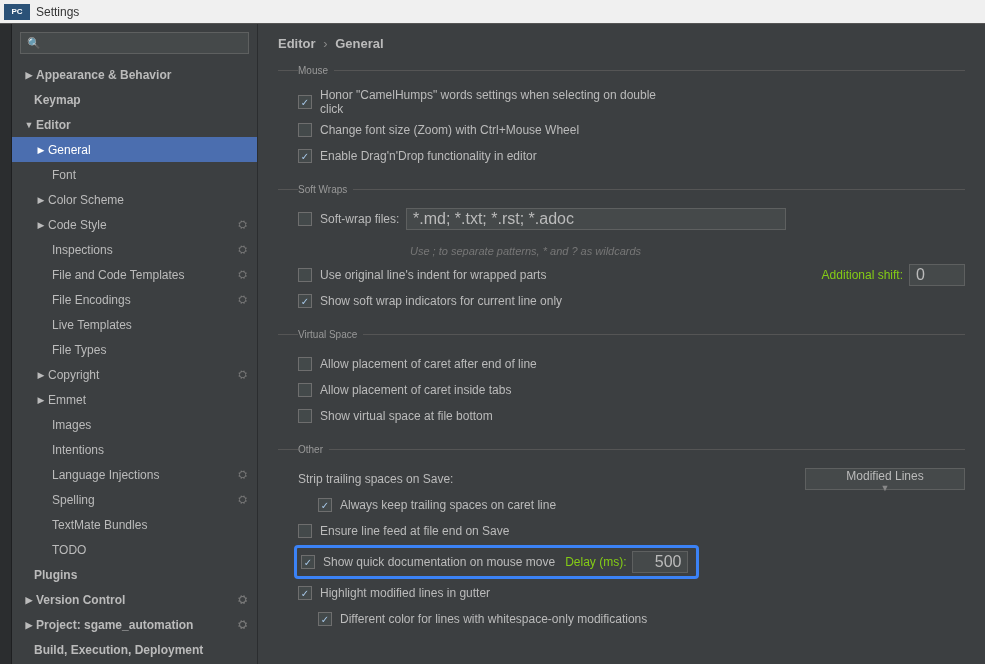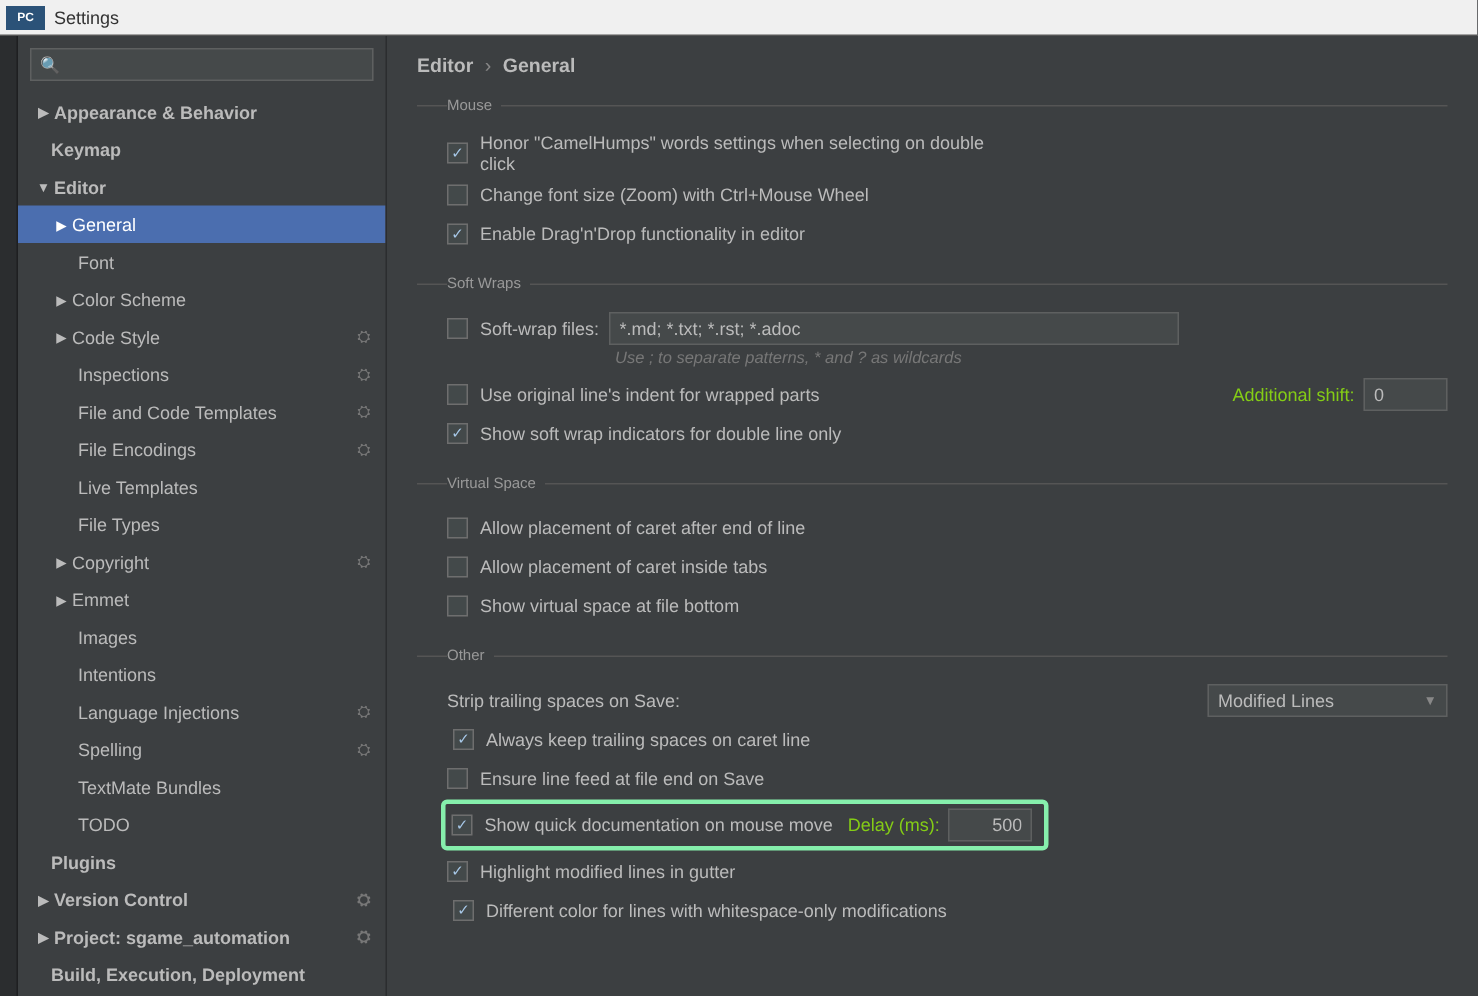--- a/index.html
+++ b/index.html
@@ -124,47 +124,48 @@
   border: 1px solid #6e6e6e;
   background: #43494a;
   margin-right: 8px;
   display: inline-flex;
   align-items: center; justify-content: center;
   font-size: 10px;
   color: #a7c8e8;
   flex-shrink: 0;
 }
 .cb.checked::after { content: "✓"; }
-.indent { margin-left: 4px; }
+.indent { margin-left: 20px; }
 .rowlbl { color: #bbbbbb; }
-.hint { color: #777; font-style: italic; font-size: 11px; margin-left: 112px; margin-top:2px; margin-bottom:6px;}
+.hint { color: #777; font-style: italic; font-size: 11px; margin-left: 112px; margin-top:14px; margin-bottom:6px;}
 input.textfield {
   background: #45494a;
   border: 1px solid #5e6060;
   color: #bbbbbb;
   height: 22px;
   padding: 0 6px;
   font-family: inherit;
-  font-size: 12px;
+  font-size: 16px;
 }
 .select {
   background: #45494a;
   border: 1px solid #5e6060;
   color: #bbbbbb;
   height: 22px;
   padding: 0 6px;
   display: inline-flex;
   align-items: center;
   justify-content: space-between;
   width: 160px;
+  flex-direction: column;
 }
 .select .caret { font-size: 9px; color: #888; }
 .gaplbl { margin-left: 10px; margin-right: 6px; color:#84cc16;}
 .redbox {
-  border: 3px solid #86efac;
+  border: 3px solid #3b82f6;
   border-radius: 4px;
   padding: 3px 8px 3px 0;
   display: inline-flex;
   align-items: center;
   margin-left: -4px;
 }
 .spacer { flex: 1; }
 </style>
 </head>
 <body>
@@ -309,21 +310,21 @@
       <div class="hint">Use ; to separate patterns, * and ? as wildcards</div>
       <div class="row">
         <span class="cb"></span>
         <span class="rowlbl">Use original line's indent for wrapped parts</span>
         <span class="spacer"></span>
         <span class="gaplbl">Additional shift:</span>
         <input class="textfield" style="width: 56px;" value="0">
       </div>
       <div class="row">
         <span class="cb checked"></span>
-        <span class="rowlbl">Show soft wrap indicators for double line only</span>
+        <span class="rowlbl">Show soft wrap indicators for current line only</span>
       </div>
     </fieldset>
 
     <fieldset>
       <legend>Virtual Space</legend>
       <div class="row">
         <span class="cb"></span>
         <span class="rowlbl">Allow placement of caret after end of line</span>
       </div>
       <div class="row">

